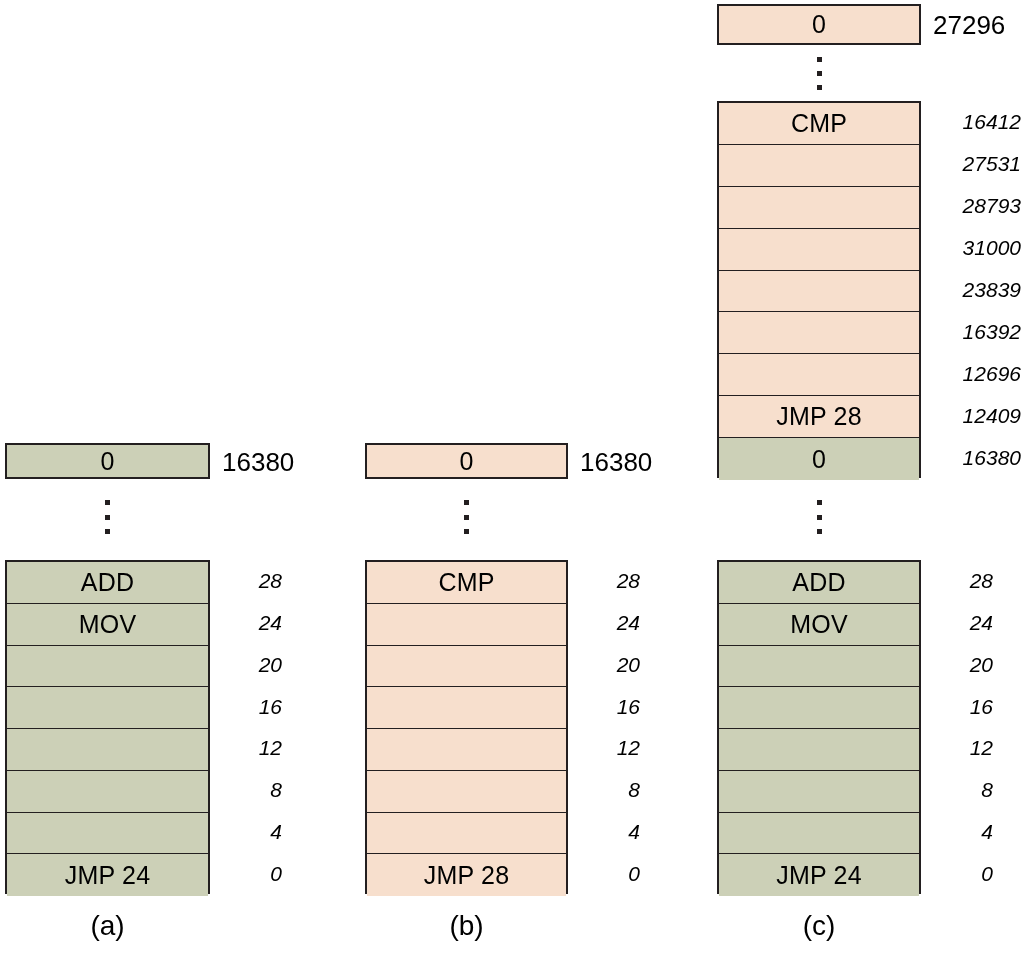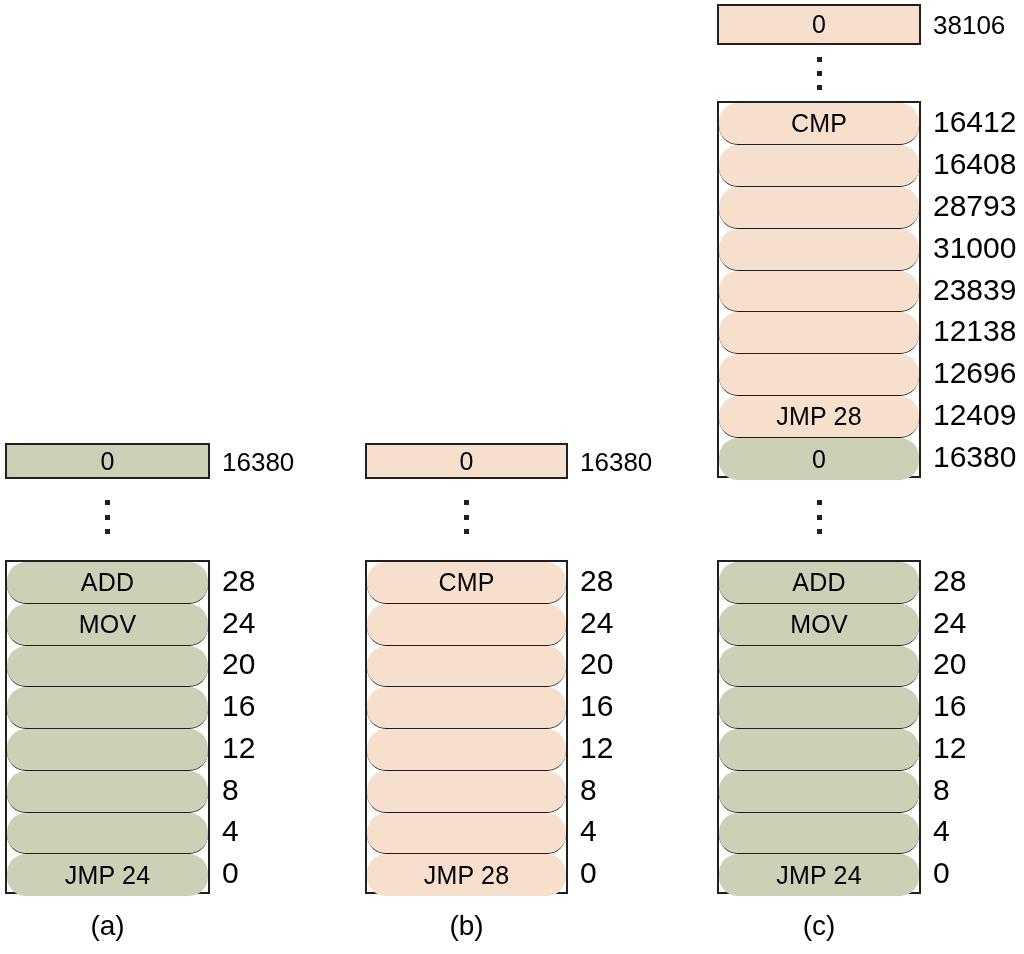--- a/index.html
+++ b/index.html
@@ -34,21 +34,20 @@
   }
   .cell {
     box-sizing: border-box;
     display: flex;
     align-items: center;
     justify-content: center;
     font-size: 25px;
     letter-spacing: 0.2px;
     line-height: 1;
     border-bottom: 1.6px solid #231f20;
-    border-radius: 19px;
   }
   .cell:last-child { border-bottom: none; }
   .cell.green { background: #ccd0b7; }
   .cell.pink  { background: #f7dfcd; }
 
   .single {
     position: absolute;
     box-sizing: border-box;
     border: 2.5px solid #231f20;
     display: flex;
@@ -62,23 +61,25 @@
 
   
   .labels {
     position: absolute;
     display: flex;
     flex-direction: column;
   }
   .labels .lab {
     display: flex;
     align-items: center;
-    font-size: 30px;
+    justify-content: flex-end;
+    font-size: 21px;
     line-height: 1;
     white-space: nowrap;
+    font-style: italic;
   }
   .single-label {
     position: absolute;
     font-size: 26px;
     line-height: 1;
     display: flex;
     align-items: center;
     justify-content: flex-start;
     white-space: nowrap;
   }
@@ -253,21 +254,21 @@
 
   <div class="caption" style="left:25px; top:912px; width:203px;">(b)</div>
 </div>
 
 <div class="panel" id="panel-c">
 
   <div class="single pink" style="left:27px; top:4px; width:204px; height:41px;">
     <span>0</span>
   </div>
   <div class="single-label" style="left:243px; top:12px; width:110px; height:26px;">
-    <span>38106</span>
+    <span>27296</span>
   </div>
 
   <div class="vdots" style="left:126px; top:57px; width:6px; height:33px;">
     <i></i>
     <i></i>
     <i></i>
   </div>
 
   <div class="stack" style="left:27px; top:101px; width:204px; height:377px;">
     <div class="cell pink" style="height:41.9px;">
@@ -297,33 +298,33 @@
     <div class="cell green" style="height:41.9px;">
         <span>0</span>
       </div>
   </div>
 
   <div class="labels" style="left:243px; top:101px; width:88px; height:377px;">
     <div class="lab" style="height:41.9px;">
         <span>16412</span>
       </div>
     <div class="lab" style="height:41.9px;">
-        <span>16408</span>
+        <span>27531</span>
       </div>
     <div class="lab" style="height:41.9px;">
         <span>28793</span>
       </div>
     <div class="lab" style="height:41.9px;">
         <span>31000</span>
       </div>
     <div class="lab" style="height:41.9px;">
         <span>23839</span>
       </div>
     <div class="lab" style="height:41.9px;">
-        <span>12138</span>
+        <span>16392</span>
       </div>
     <div class="lab" style="height:41.9px;">
         <span>12696</span>
       </div>
     <div class="lab" style="height:41.9px;">
         <span>12409</span>
       </div>
     <div class="lab" style="height:41.9px;">
         <span>16380</span>
       </div>

